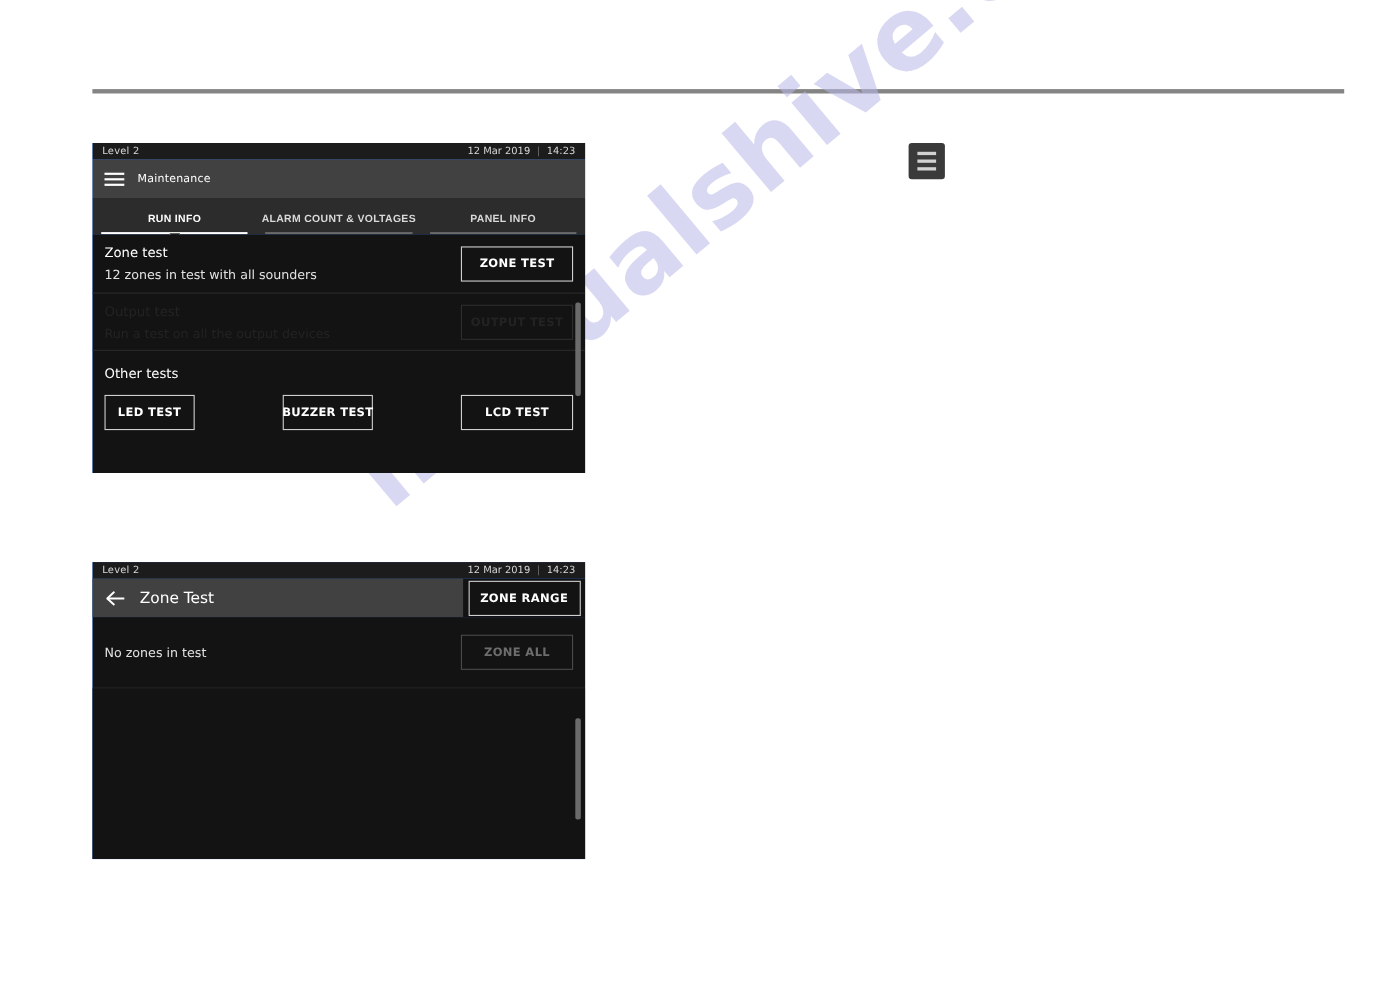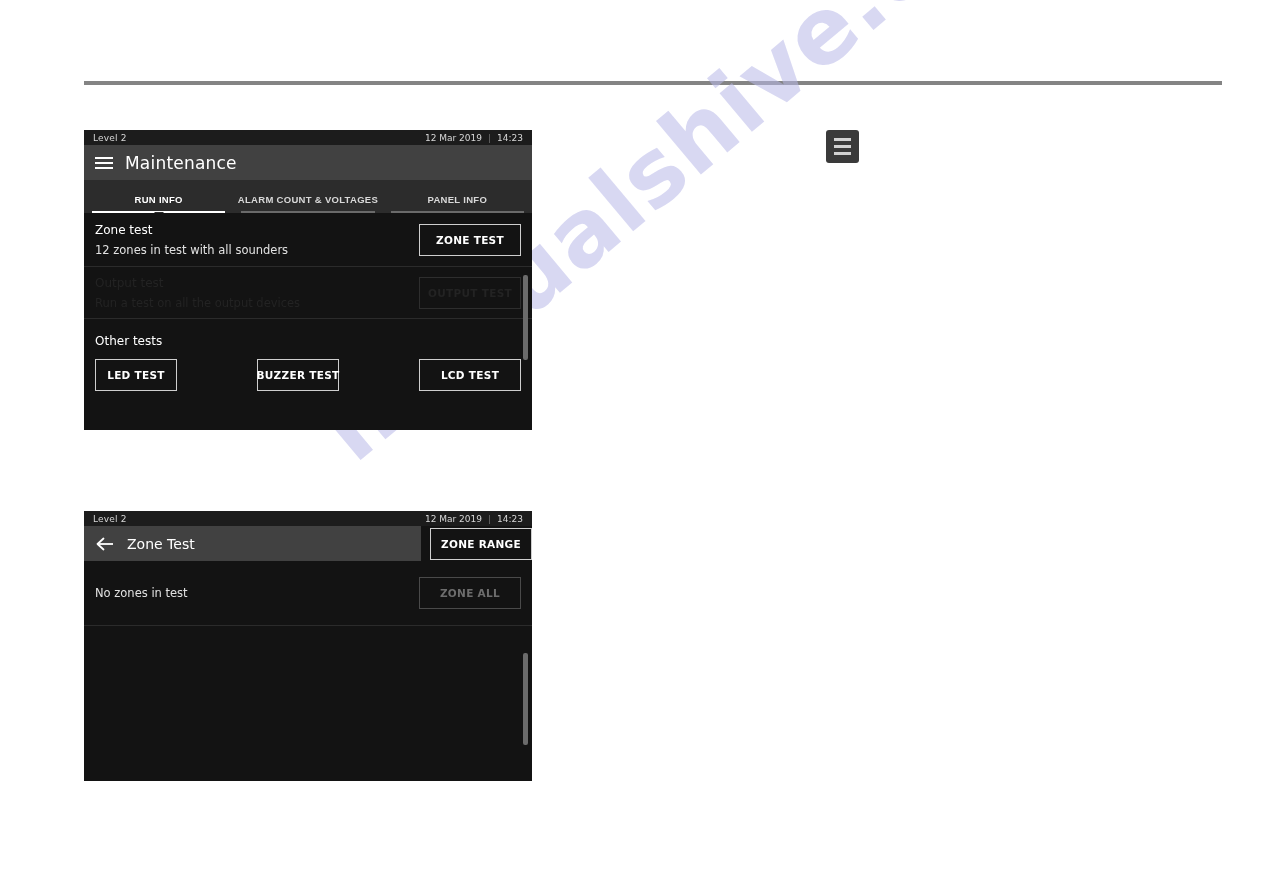--- a/index.html
+++ b/index.html
@@ -108,21 +108,21 @@
     width: 18px;
     margin-right: 12px;
   }
   .hamburger i {
     display: block;
     height: 2px;
     background: #ffffff;
   }
   .app-header .title {
     color: #ffffff;
-    font-size: 17px;
+    font-size: 10px;
     font-family: "DejaVu Sans", sans-serif;
     letter-spacing: 0.2px;
   }
 
   
   .app-header-split {
     height: 35px;
     background: #131313;
     display: flex;
     align-items: stretch;
@@ -144,21 +144,21 @@
   .back-arrow svg { display: block; }
   .app-header-split .bar .title {
     color: #ffffff;
     font-size: 14px;
     font-family: "DejaVu Sans", sans-serif;
   }
   .app-header-split .hdr-btn-wrap {
     flex: 1;
     display: flex;
     align-items: center;
-    justify-content: flex-end;
+    justify-content: center;
   }
 
   
   .tabs {
     height: 33px;
     background: #2c2c2c;
     display: flex;
     align-items: flex-end;
   }
   .tab {

